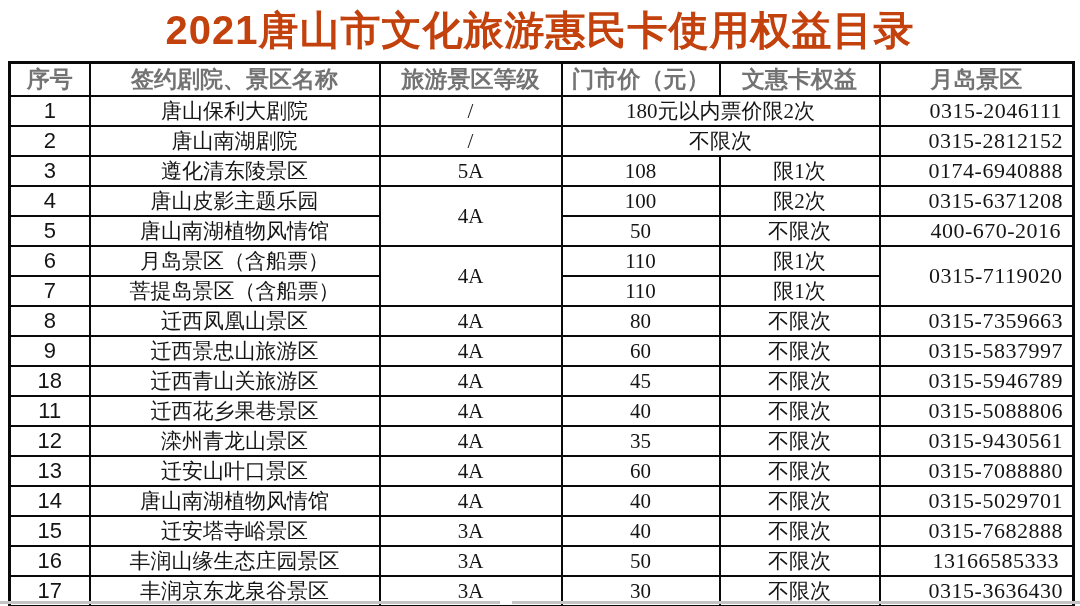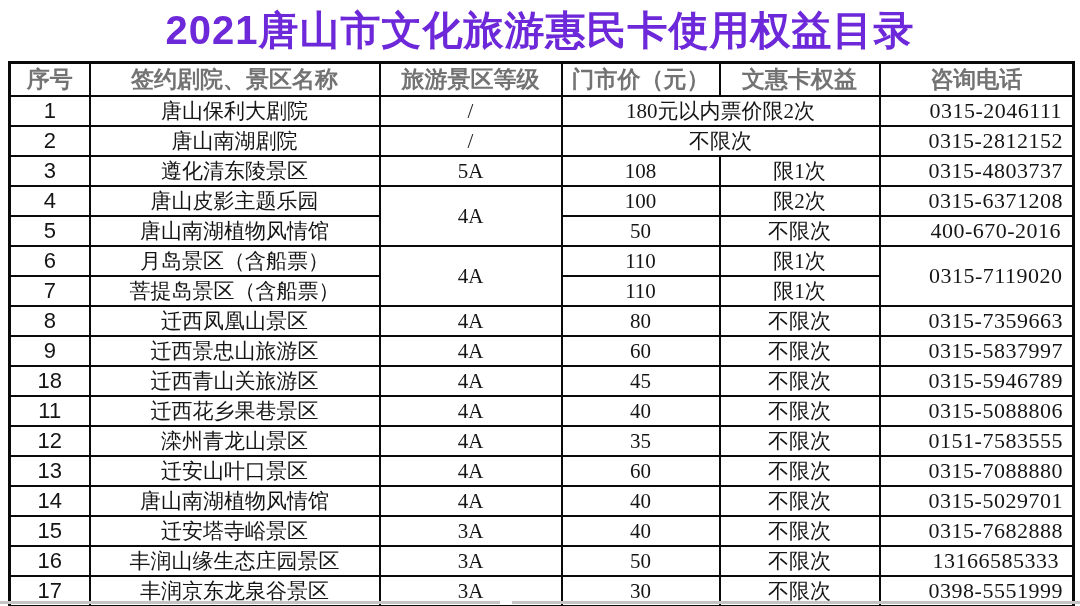--- a/index.html
+++ b/index.html
@@ -12,21 +12,21 @@
     overflow: hidden;
   }
   .page-title {
     height: 60px;
     display: flex;
     align-items: center;
     justify-content: center;
     font-size: 40px;
     font-weight: bold;
     letter-spacing: 1px;
-    color: #6d28d9;
+    color: #c2410c;
   }
   table.rights-table {
     position: absolute;
     left: 8px; top: 61px;
     width: 1064px;
     border-collapse: collapse;
     table-layout: fixed;
     border: 3px solid #0a0a0a;
   }
   .rights-table th, .rights-table td {
@@ -80,21 +80,21 @@
       <col style="width:160px">
       <col style="width:194px">
   </colgroup>
   <thead>
     <tr>
       <th>序号</th>
       <th>签约剧院、景区名称</th>
       <th>旅游景区等级</th>
       <th>门市价（元）</th>
       <th>文惠卡权益</th>
-      <th>咨询电话</th>
+      <th>月岛景区</th>
     </tr>
   </thead>
   <tbody>
     <tr>
       <td class="cell-num">1</td>
       <td>唐山保利大剧院</td>
       <td>/</td>
       <td colspan="2">180元以内票价限2次</td>
       <td class="cell-phone">0315-2046111</td>
     </tr>
@@ -104,21 +104,21 @@
       <td>/</td>
       <td colspan="2">不限次</td>
       <td class="cell-phone">0315-2812152</td>
     </tr>
     <tr>
       <td class="cell-num">3</td>
       <td>遵化清东陵景区</td>
       <td>5A</td>
       <td>108</td>
       <td>限1次</td>
-      <td class="cell-phone">0315-4803737</td>
+      <td class="cell-phone">0174-6940888</td>
     </tr>
     <tr>
       <td class="cell-num">4</td>
       <td>唐山皮影主题乐园</td>
       <td rowspan="2">4A</td>
       <td>100</td>
       <td>限2次</td>
       <td class="cell-phone">0315-6371208</td>
     </tr>
     <tr>
@@ -173,21 +173,21 @@
       <td>40</td>
       <td>不限次</td>
       <td class="cell-phone">0315-5088806</td>
     </tr>
     <tr>
       <td class="cell-num">12</td>
       <td>滦州青龙山景区</td>
       <td>4A</td>
       <td>35</td>
       <td>不限次</td>
-      <td class="cell-phone">0151-7583555</td>
+      <td class="cell-phone">0315-9430561</td>
     </tr>
     <tr>
       <td class="cell-num">13</td>
       <td>迁安山叶口景区</td>
       <td>4A</td>
       <td>60</td>
       <td>不限次</td>
       <td class="cell-phone">0315-7088880</td>
     </tr>
     <tr>
@@ -213,20 +213,20 @@
       <td>50</td>
       <td>不限次</td>
       <td class="cell-phone">13166585333</td>
     </tr>
     <tr>
       <td class="cell-num">17</td>
       <td>丰润京东龙泉谷景区</td>
       <td>3A</td>
       <td>30</td>
       <td>不限次</td>
-      <td class="cell-phone">0398-5551999</td>
+      <td class="cell-phone">0315-3636430</td>
     </tr>
 
   </tbody>
 </table>
 
 <div class="artifact-line artifact-left"></div>
 <div class="artifact-line artifact-right"></div>
 
 </body></html>

